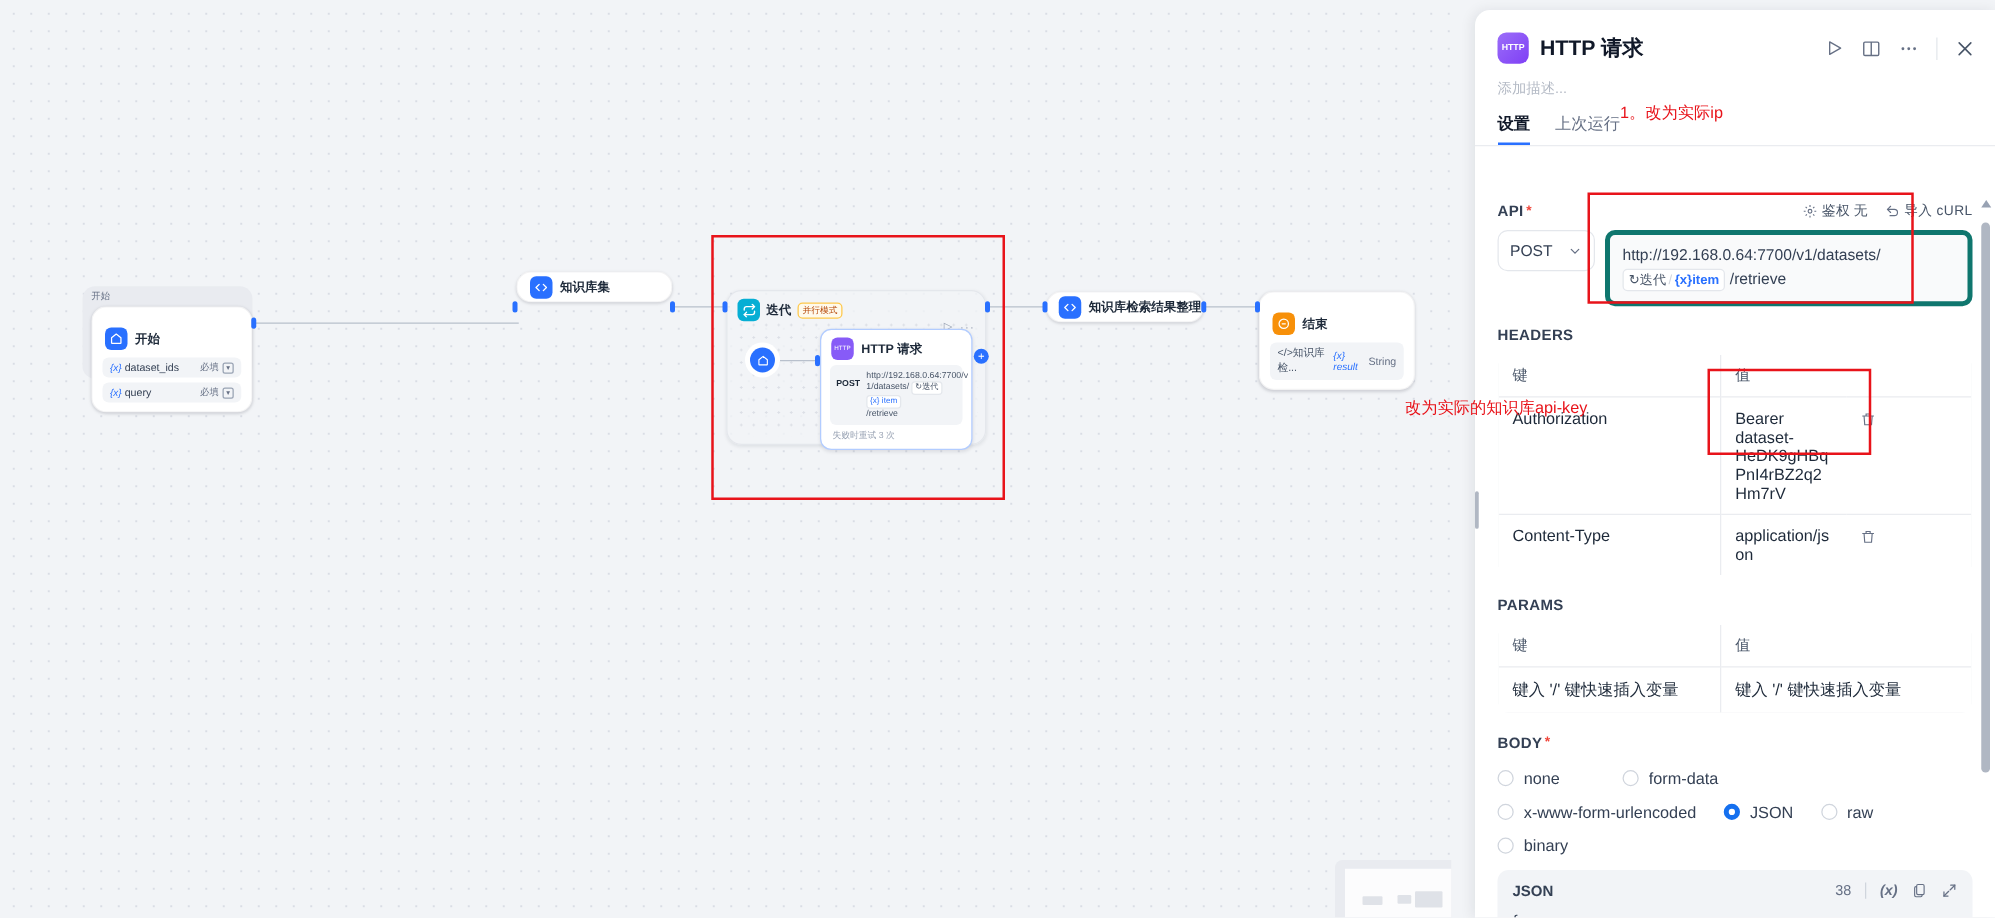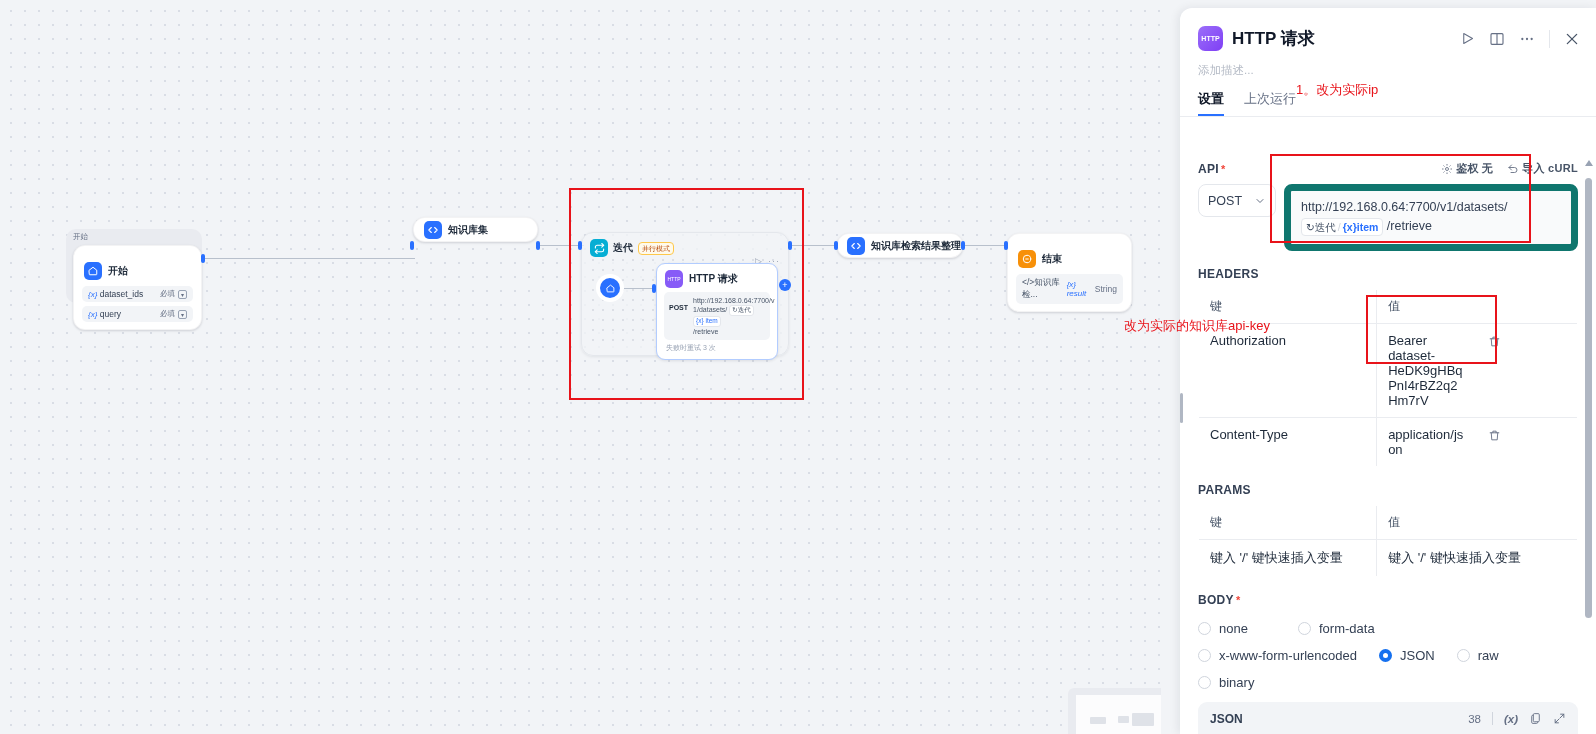--- a/index.html
+++ b/index.html
@@ -175,33 +175,33 @@
     position:absolute; left:0; right:0; top:141px; bottom:0;
     overflow:hidden; padding: 12px 18px 0 18px;
   }
 
   .sec-label {
     font-size: 12px; font-weight:700; color:#344054; letter-spacing:.3px;
     margin-bottom: 8px; display:flex; align-items:center;
   }
   .star { color:#f04438; margin-left:2px; font-size:11px; }
   .sec-right {
-    margin-left:auto; display:flex; gap:14px; font-weight:700;
+    margin-left:auto; display:flex; gap:14px; font-weight:400;
     font-size:11px; color:#475467;
   }
   .sec-right span { display:flex; align-items:center; gap:3px; cursor:pointer; }
 
   #api-row { display:flex; gap:8px; align-items:flex-start; }
   #method-select {
     width: 78px; height: 33px; border:1px solid #e4e7ec; border-radius:8px;
     background:#fff; display:flex; align-items:center; justify-content:space-between;
     padding: 0 9px; font-size: 12.5px; color:#344054; cursor:pointer; flex:none;
   }
   #url-field {
-    flex:1; min-height: 48px; border:7px solid #0f766e; border-radius:8px;
+    flex:1; min-height: 48px; border:4px solid #0f766e; border-radius:8px;
     background:#f9fafb; padding: 7px 10px; font-size: 12.5px; color:#344054;
     line-height: 1.55; word-break: break-all;
   }
   .utok {
     display:inline-block; background:#fff; border:1px solid #e4e7ec;
     border-radius:4px; padding:0px 4px; font-size:10.5px; color:#475467;
     vertical-align: middle;
   }
   .utok .sep { color:#d0d5dd; margin:0 2px;}
   .utok b { color:#2970ff; font-weight:600; }

